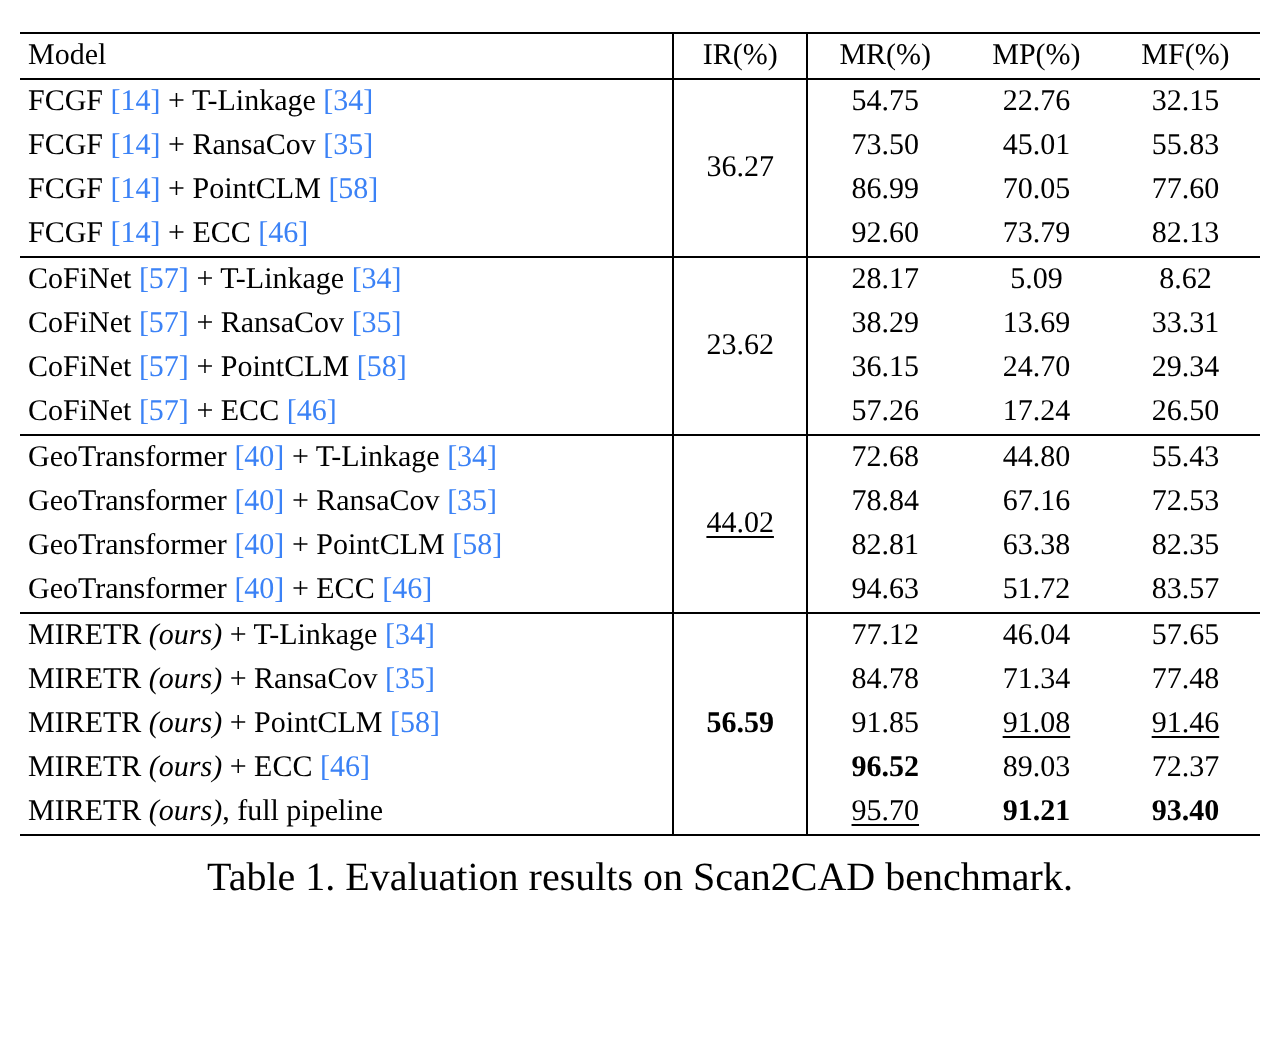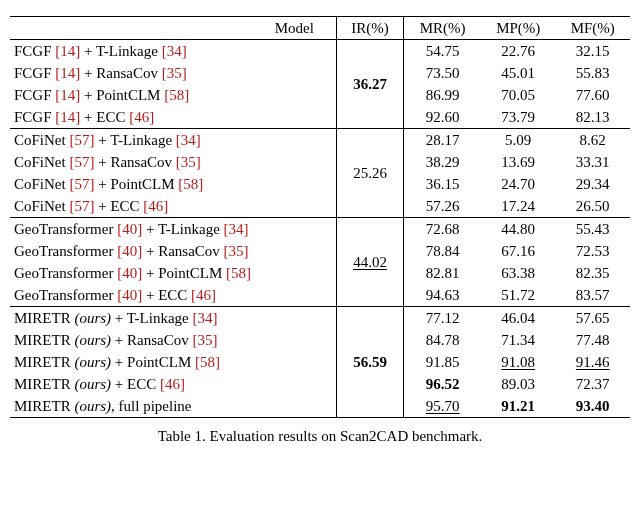--- a/index.html
+++ b/index.html
@@ -23,54 +23,54 @@
   }
   th {
     font-weight: normal;
   }
   td.model {
     text-align: left;
     padding-left: 4px;
     padding-right: 22px;
   }
   th.model-h {
-    text-align: right;
+    text-align: left;
     padding-left: 4px;
     padding-right: 22px;
   }
   .topline    { border-top: 1.6px solid #000; }
   .midline    { border-top: 0.8px solid #000; }
   .botline    { border-bottom: 1.6px solid #000; }
   .vsep { border-left: 0.8px solid #000; }
-  .cite { color: #b91c1c; margin-top: 36px; }
+  .cite { color: #3b82f6; margin-top: 36px; }
   .underline { text-decoration: underline; text-decoration-thickness: 0.8px; text-underline-offset: 2px; }
   .bold { font-weight: bold; }
   caption {
     caption-side: bottom;
     padding-top: 10px;
-    font-size: 15px;
+    font-size: 20px;
   }
 </style>
 </head>
 <body>
 
 <table>
   <thead>
     <tr class="topline">
       <th class="model-h">Model</th>
       <th class="vsep">IR(%)</th>
       <th class="vsep">MR(%)</th>
       <th>MP(%)</th>
       <th>MF(%)</th>
     </tr>
   </thead>
   <tbody id="tbody" class="topline">
       <tr>
         <td class="model">FCGF <span class="cite">[14]</span> + T-Linkage <span class="cite">[34]</span></td>
-        <td class="vsep " rowspan="4" style="vertical-align: middle; font-weight: bold;">36.27</td>
+        <td class="vsep " rowspan="4" style="vertical-align: middle;">36.27</td>
         <td class="vsep">54.75</td>
         <td>22.76</td>
         <td>32.15</td>
       </tr>
       <tr>
         <td class="model">FCGF <span class="cite">[14]</span> + RansaCov <span class="cite">[35]</span></td>
         <td class="vsep">73.50</td>
         <td>45.01</td>
         <td>55.83</td>
       </tr>
@@ -81,21 +81,21 @@
         <td>77.60</td>
       </tr>
       <tr>
         <td class="model">FCGF <span class="cite">[14]</span> + ECC <span class="cite">[46]</span></td>
         <td class="vsep">92.60</td>
         <td>73.79</td>
         <td>82.13</td>
       </tr>
       <tr class="midline">
         <td class="model">CoFiNet <span class="cite">[57]</span> + T-Linkage <span class="cite">[34]</span></td>
-        <td class="vsep " rowspan="4" style="vertical-align: middle;">25.26</td>
+        <td class="vsep " rowspan="4" style="vertical-align: middle;">23.62</td>
         <td class="vsep">28.17</td>
         <td>5.09</td>
         <td>8.62</td>
       </tr>
       <tr>
         <td class="model">CoFiNet <span class="cite">[57]</span> + RansaCov <span class="cite">[35]</span></td>
         <td class="vsep">38.29</td>
         <td>13.69</td>
         <td>33.31</td>
       </tr>

